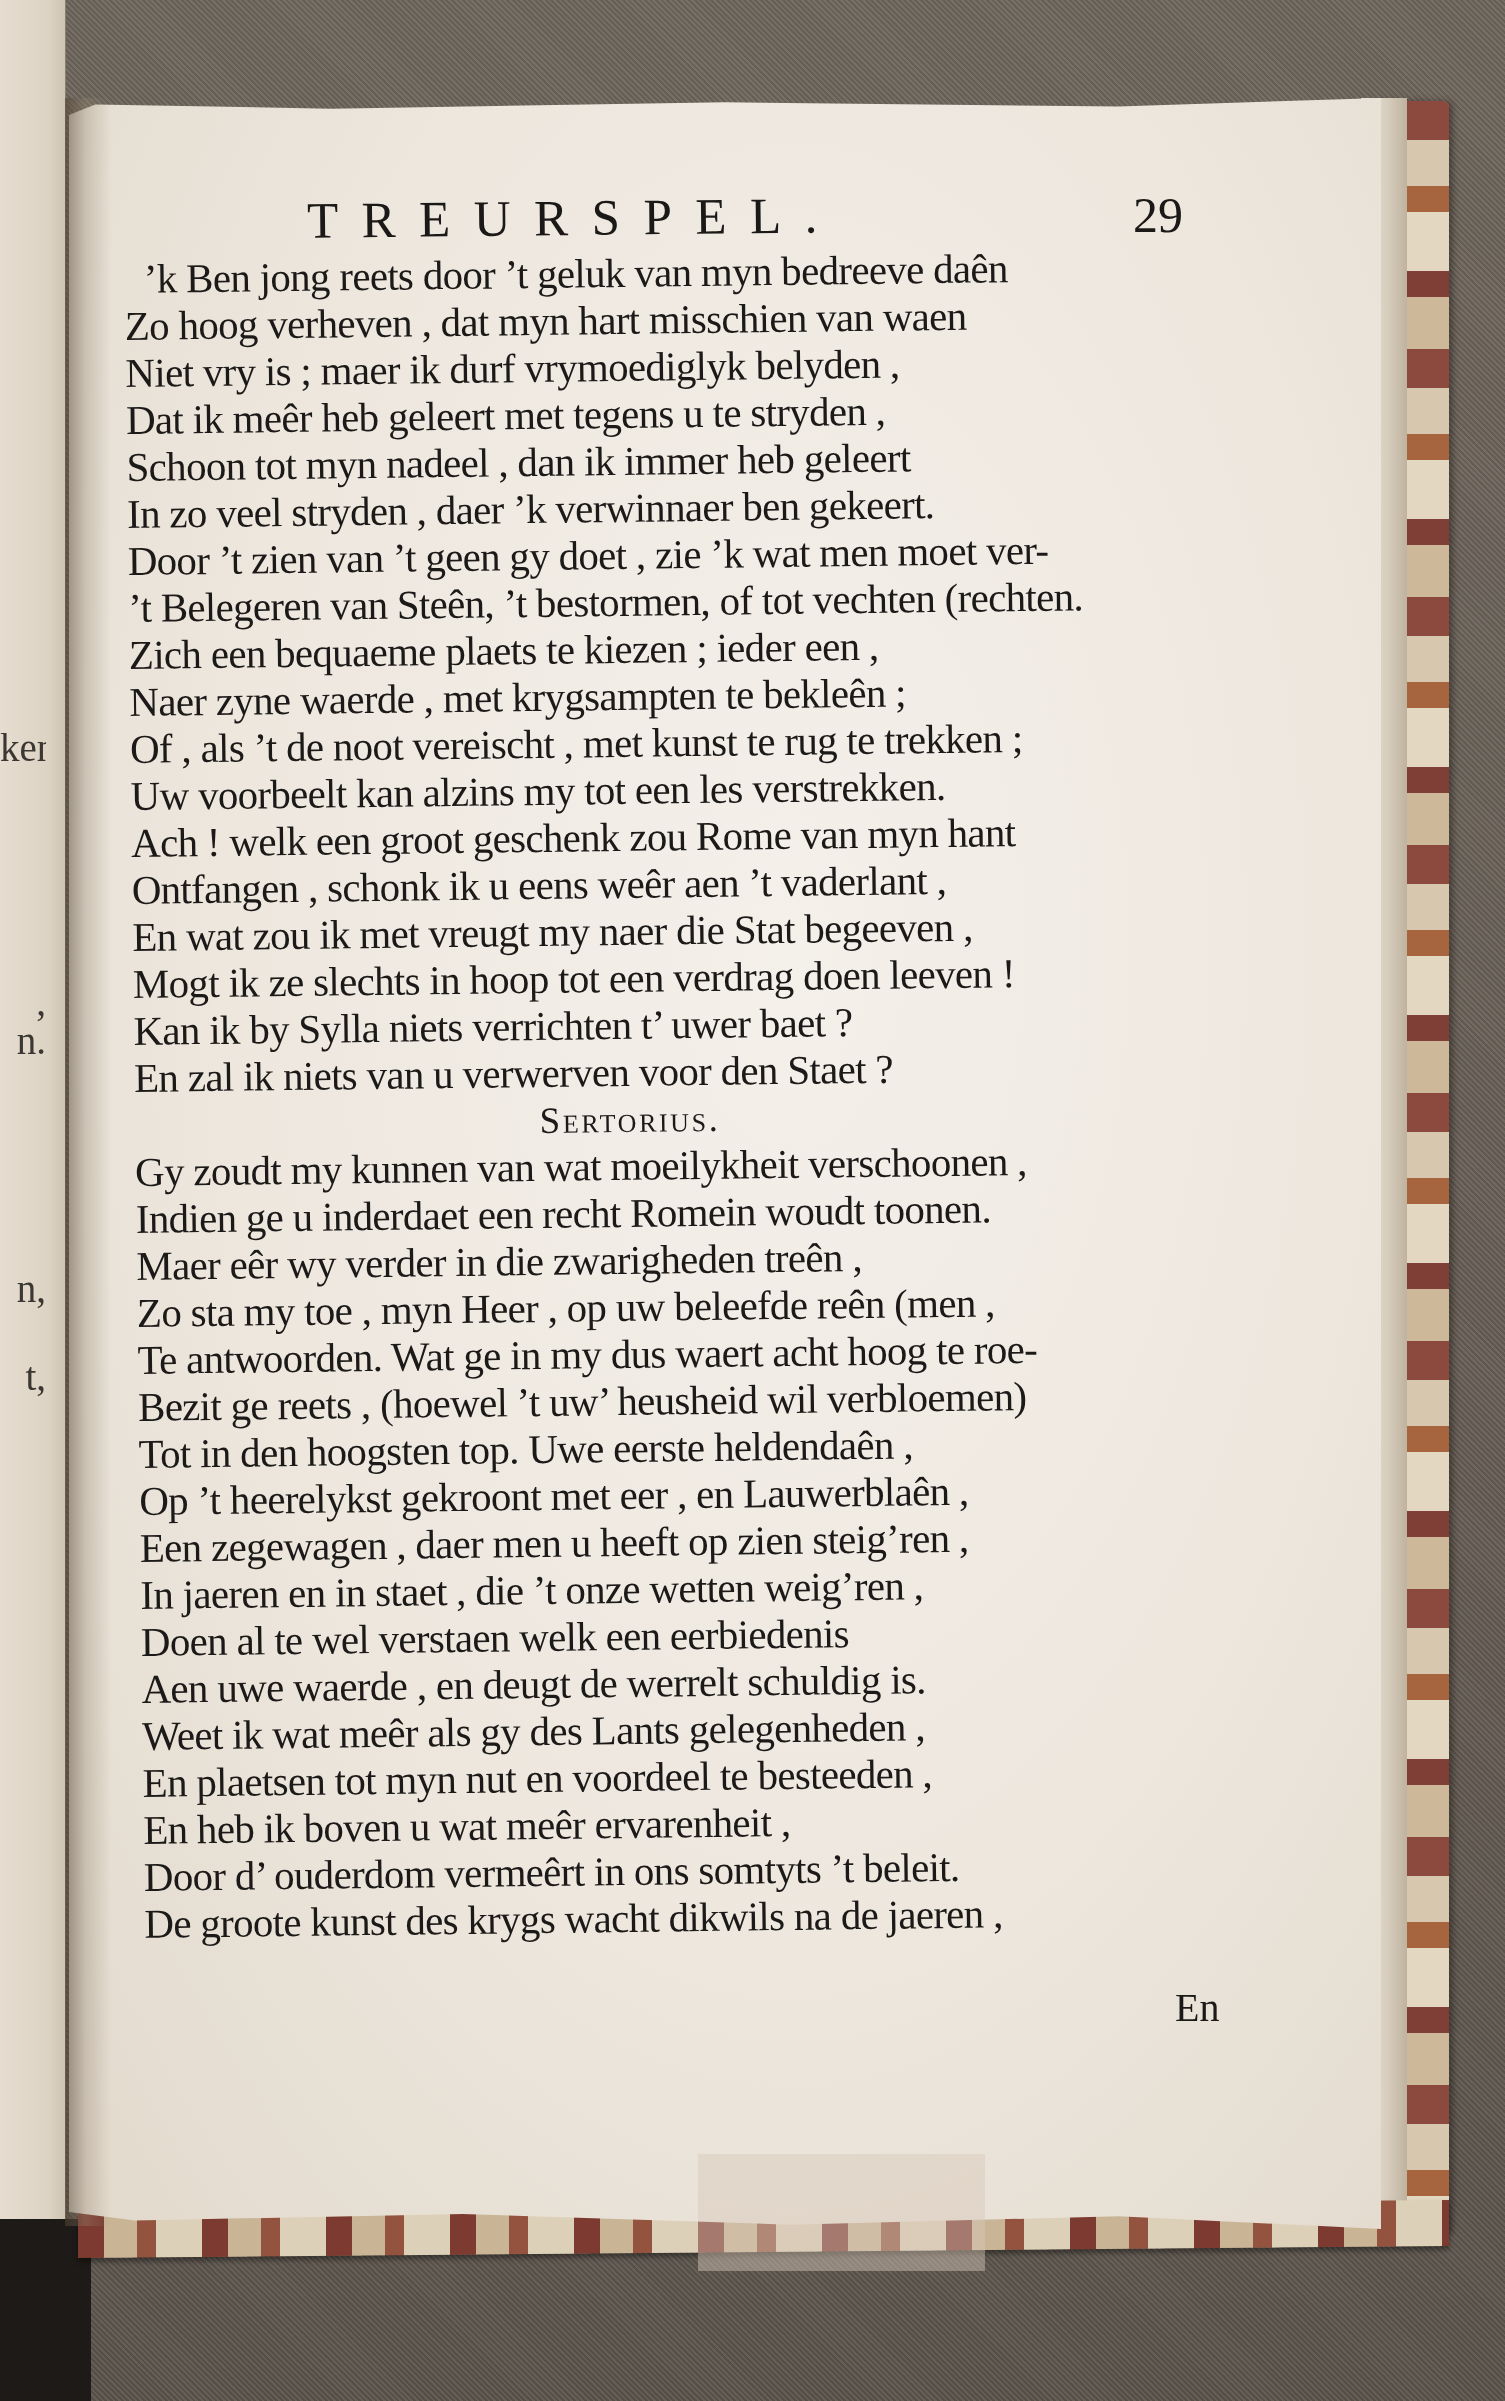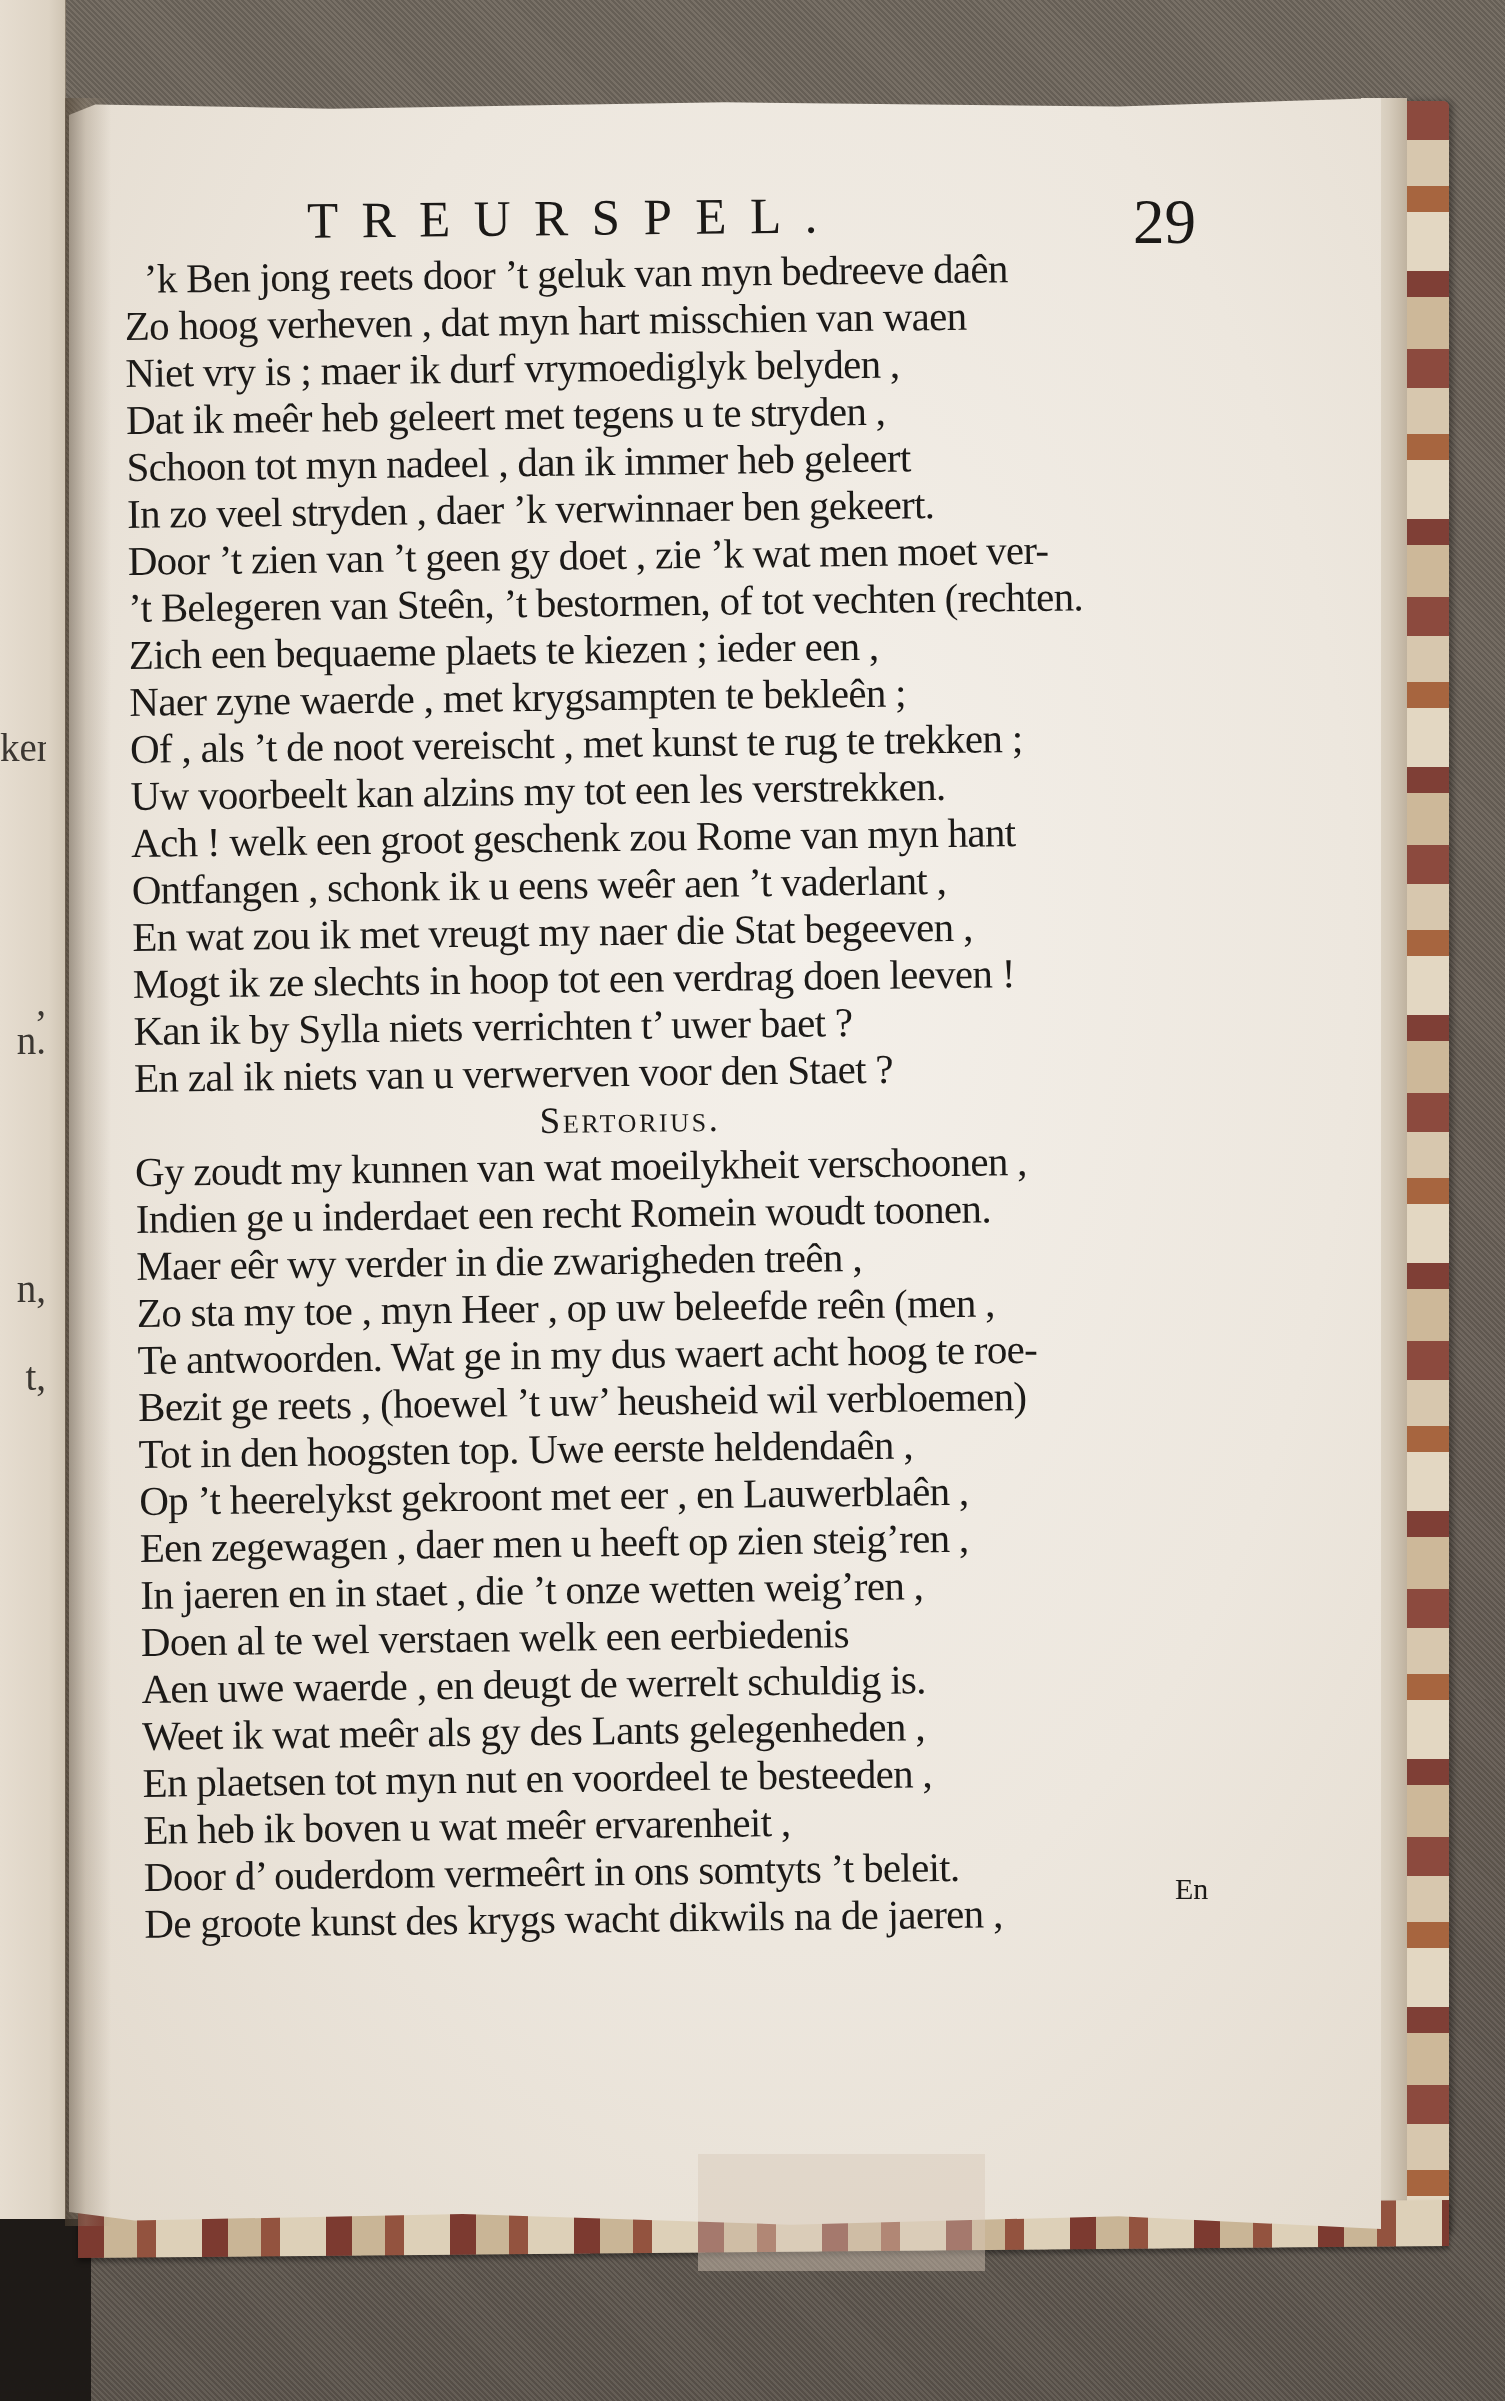--- a/index.html
+++ b/index.html
@@ -66,39 +66,39 @@
     background: rgba(215,200,185,0.45); z-index:2;
   }
 
   .running-head {
     position:absolute; left:307px; top:189px; z-index:4;
     font-size:51px; letter-spacing:23.5px; color:#1b1917; font-weight:normal;
     transform: rotate(-0.6deg);
   }
   .page-number {
     position:absolute; left:1133px; top:186px; z-index:4;
-    font-size:63px; color:#1b1917;
+    font-size:50px; color:#1b1917;
   }
 
   .verse {
     position:absolute; left:124px; top:256px; width:1208px; z-index:4;
     transform: rotate(-0.7deg); transform-origin: 0 0;
   }
   .line {
     height:47px; line-height:47px; font-size:41px; color:#1c1a18;
     white-space:nowrap; letter-spacing:-0.7px;
   }
   .line.indent { padding-left:19.6px; }
   .speaker {
     height:47px; line-height:47px; font-size:37px; color:#1c1a18;
     padding-left:405px; letter-spacing:2.6px; font-variant: small-caps;
   }
   .catchword {
-    position:absolute; left:1175px; top:1872px; z-index:4;
-    font-size:30px; color:#1c1a18;
+    position:absolute; left:1175px; top:1984px; z-index:4;
+    font-size:40px; color:#1c1a18;
   }
 </style>
 </head>
 <body>
 
 <div id="stage">
   <div class="left-page" id="left-page">
       <div class="left-frag" style="top: 725px;">ken</div>
       <div class="left-frag" style="top: 979px;">,</div>
       <div class="left-frag" style="top: 1018px;">n.</div>

